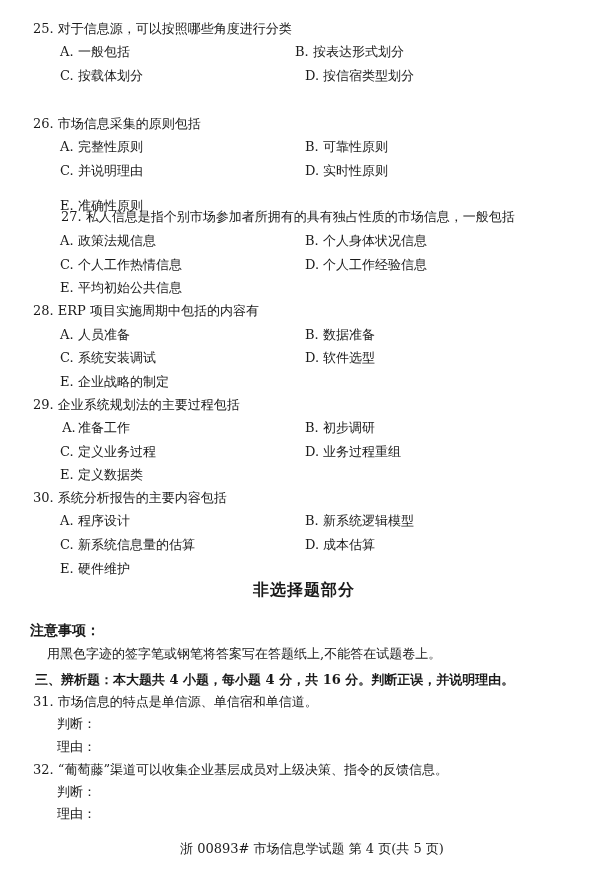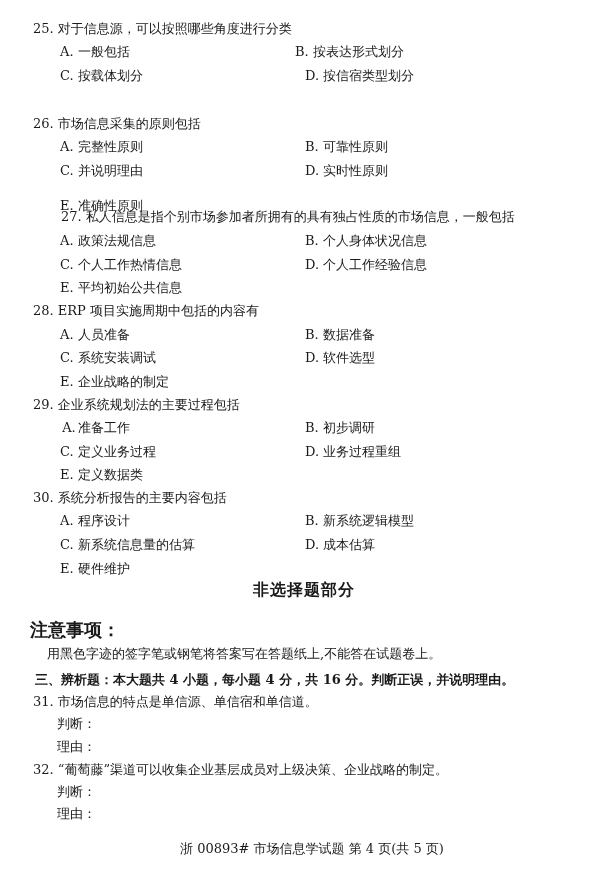--- a/index.html
+++ b/index.html
@@ -45,21 +45,21 @@
       text-align: center;
       font-family: "DejaVu Sans", "Liberation Sans", sans-serif;
       font-size: 16px;
       font-weight: bold;
       letter-spacing: 1px;
       line-height: 20px;
     }
     .notice-title {
       font-family: "DejaVu Sans", "Liberation Sans", sans-serif;
       font-weight: bold;
-      font-size: 18px;
+      font-size: 14px;
       text-align: center;
     }
     .bold {
       font-weight: bold;
     }
     .footer {
       position: absolute;
       left: 8px;
       width: 608px;
       text-align: center;
@@ -198,20 +198,20 @@
 
   <div class="line" style="left:33px; top:694px;">
     <span class="qnum">31.</span>
     <span class="qtext">市场信息的特点是单信源、单信宿和单信道。</span>
   </div>
   <div class="line" style="left:57px; top:716px;">判断：</div>
   <div class="line" style="left:57px; top:739px;">理由：</div>
 
   <div class="line" style="left:33px; top:762px;">
     <span class="qnum">32.</span>
-    <span class="qtext">“葡萄藤”渠道可以收集企业基层成员对上级决策、企业战略的制定。</span>
+    <span class="qtext">“葡萄藤”渠道可以收集企业基层成员对上级决策、指令的反馈信息。</span>
   </div>
   <div class="line" style="left:57px; top:784px;">判断：</div>
   <div class="line" style="left:57px; top:806px;">理由：</div>
 
   <div class="footer" style="top:841px;">浙 00893# 市场信息学试题 第 4 页(共 5 页)</div>
 
 </div>
 
 </body></html>

